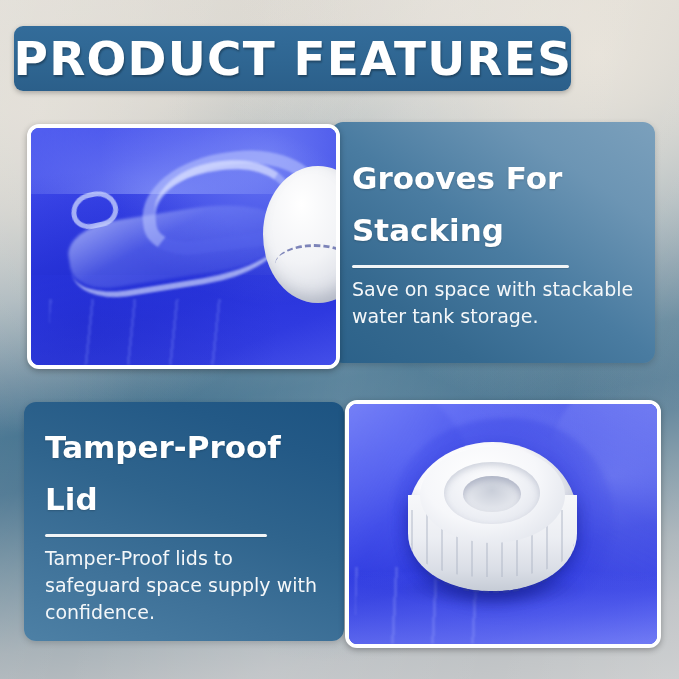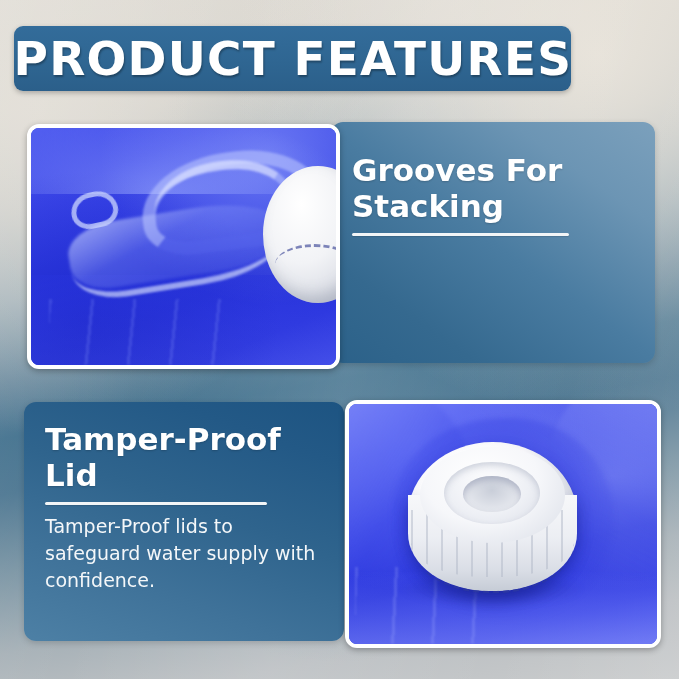--- a/index.html
+++ b/index.html
@@ -95,21 +95,21 @@
   .card-text {
     position: absolute;
     display: flex;
     flex-direction: column;
     justify-content: flex-start;
   }
   .card-heading {
     color: #ffffff;
     font-weight: 700;
     font-size: 31px;
-    line-height: 36px;
+    line-height: 52px;
     margin: 0;
     text-shadow: 0 1px 2px rgba(0,0,0,0.18);
     font-family: "DejaVu Sans", sans-serif;
   }
   .card-divider {
     height: 3px;
     background: #f2f5f7;
     border-radius: 2px;
     margin: 9px 0 8px 0;
     box-shadow: 0 1px 1px rgba(0,0,0,0.12);
@@ -337,20 +337,21 @@
       <div class="p1-handle"></div>
       <div class="p1-handle2"></div>
       <div class="p1-cap"></div>
       <div class="p1-cap-ring"></div>
     </div>
   </div>
 
   <div class="card-text">
     <h2 class="card-heading">Grooves For Stacking</h2>
     <div class="card-divider"></div>
+    <p class="card-body">Save on space with stackable water tank storage.</p>
   </div>
 </div>
 
 <div class="card" id="card-lid">
 
   <div class="card-panel"></div>
 
   <div class="card-photo">
     <div class="photo2">
       <div class="p2-shoulderL"></div>
@@ -365,15 +366,15 @@
       <div class="p2-tamper-band"></div>
       <div class="p2-cap-top"></div>
       <div class="p2-cap-inner"></div>
       <div class="p2-cap-hole"></div>
     </div>
   </div>
 
   <div class="card-text">
     <h2 class="card-heading">Tamper-Proof Lid</h2>
     <div class="card-divider"></div>
-    <p class="card-body">Tamper-Proof lids to safeguard water supply with confidence.</p>
+    <p class="card-body">Tamper-Proof lids to safeguard space supply with confidence.</p>
   </div>
 </div>
 
 </body></html>

